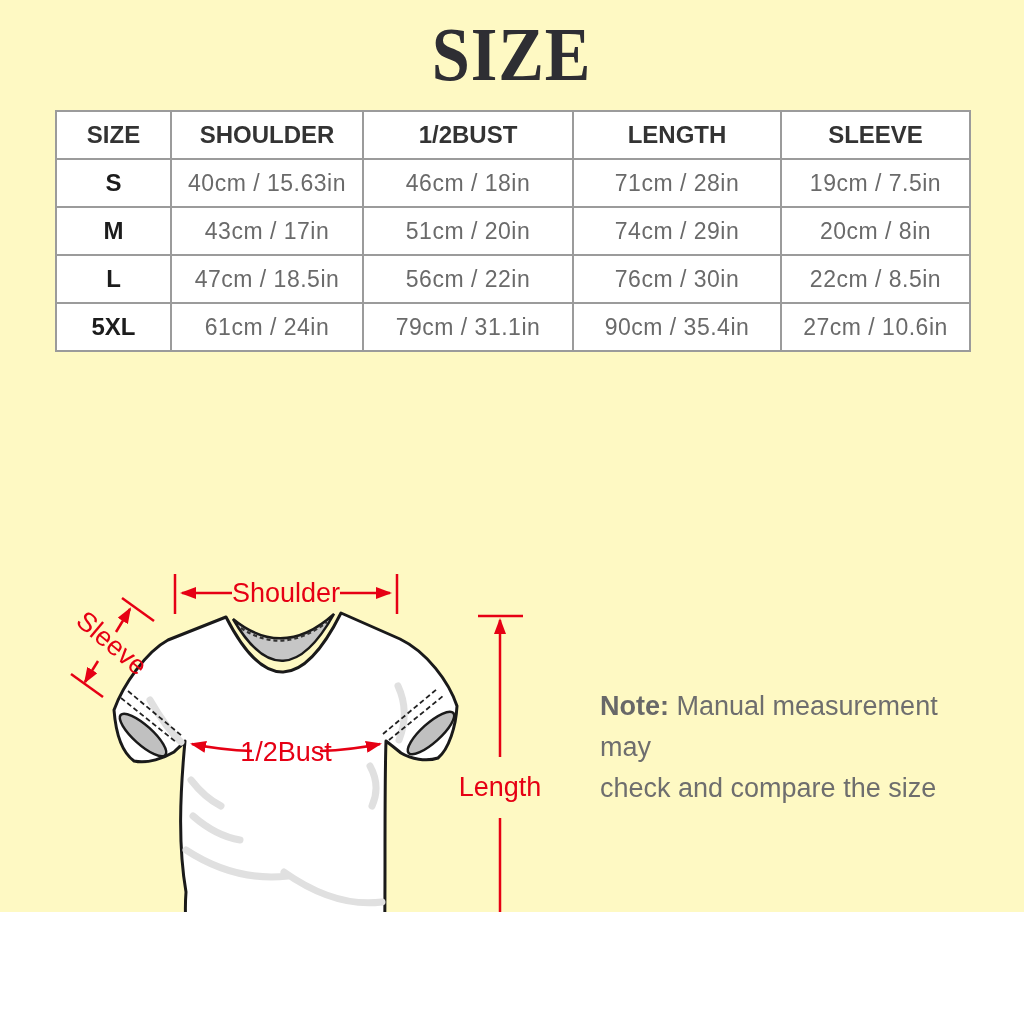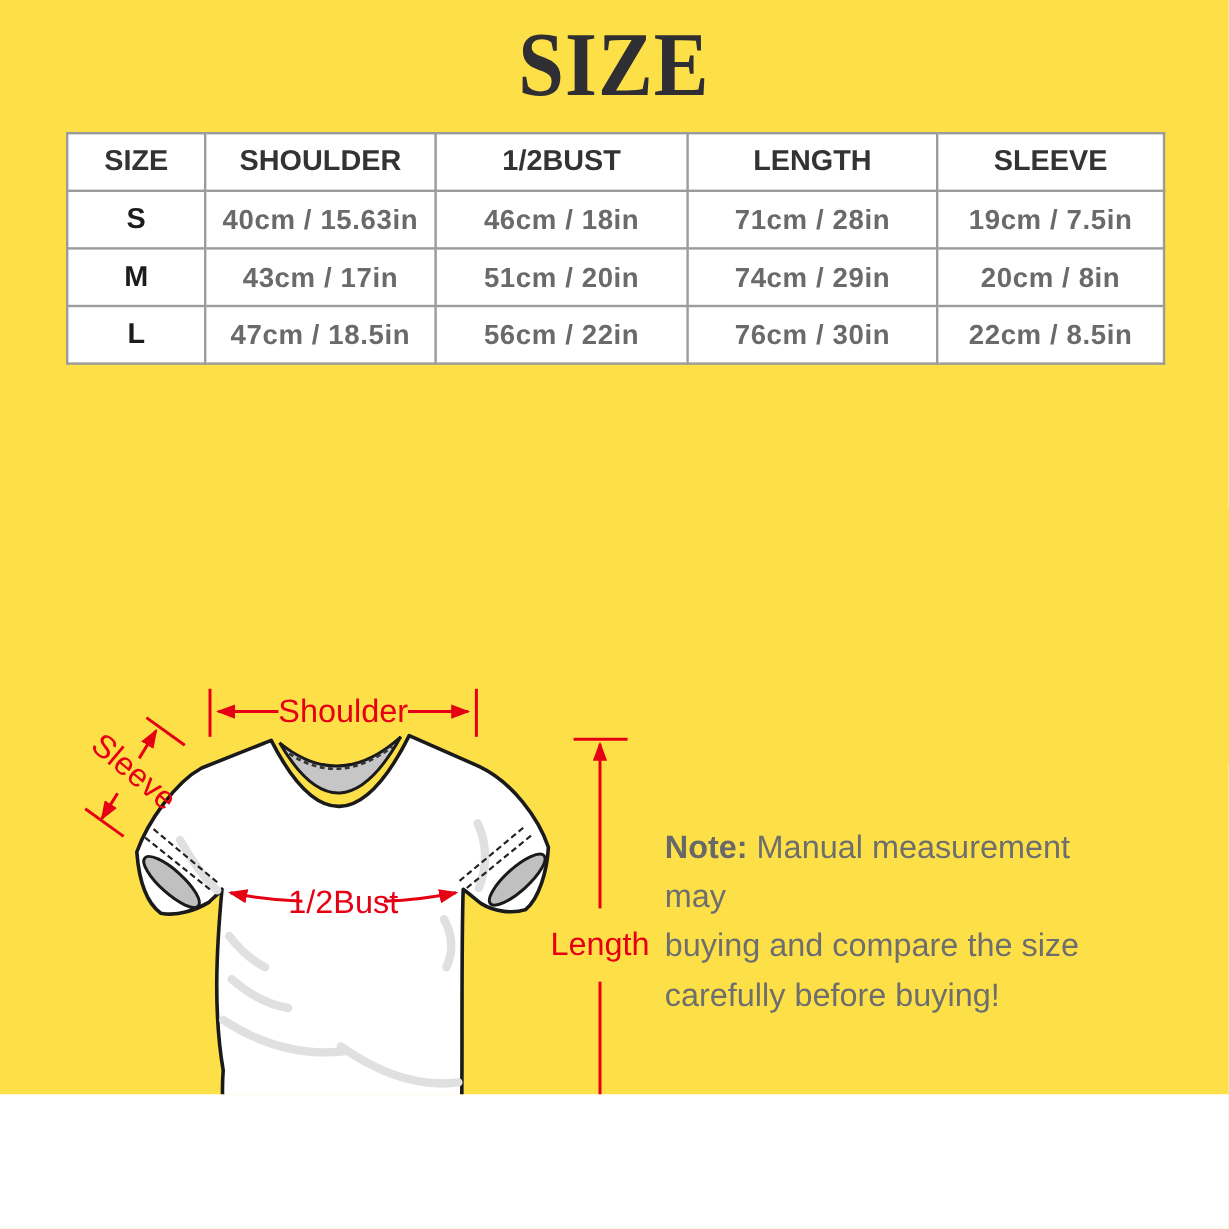--- a/index.html
+++ b/index.html
@@ -1,37 +1,37 @@
 <!DOCTYPE html>
 <html><head>
 <meta charset="utf-8">
 <style>
   html,body{margin:0;padding:0;background:#ffffff;}
-  .page{position:relative;width:1024px;height:912px;background:#fde047;overflow:hidden;
+  .page{position:relative;width:1024px;height:912px;background:#fef9c3;overflow:hidden;
         font-family:"Liberation Sans","DejaVu Sans",sans-serif;}
   
   .title-wrap{position:absolute;left:0;top:14px;width:1024px;text-align:center;}
   .title{display:inline-block;font-family:"Liberation Serif","DejaVu Serif",serif;
          font-weight:700;font-size:76px;line-height:80px;color:#2e2e33;
          transform:scaleX(0.9);transform-origin:center;letter-spacing:1px;}
   
   table.size-table{position:absolute;left:55px;top:110px;width:914px;
         border-collapse:collapse;table-layout:fixed;}
   table.size-table td{border:2px solid #9b9b9b;height:46px;text-align:center;
         vertical-align:middle;padding:0;background:#ffffff;}
   td.hdr{font-weight:700;font-size:24px;color:#333333;}
   td.szc{font-weight:700;font-size:24px;color:#1c1c1c;}
-  td.val{font-weight:700;font-size:23px;color:#6a6a6a;letter-spacing:0.5px;}
+  td.val{font-weight:400;font-size:23px;color:#6a6a6a;letter-spacing:0.5px;}
   
   .diagram-svg{position:absolute;left:50px;top:565px;}
   .redline{stroke:#e60014;stroke-width:2.5;fill:none;}
   .redlabel{fill:#e60014;font-family:"Liberation Sans","DejaVu Sans",sans-serif;
         font-size:27px;font-weight:400;}
   
-  .note{position:absolute;left:554px;top:686px;width:360px;font-size:27px;
+  .note{position:absolute;left:600px;top:686px;width:360px;font-size:27px;
         line-height:41px;color:#6e6e6e;}
   .note b{font-weight:700;color:#686868;}
 </style>
 </head>
 <body>
 
 <div class="page">
 
   <div class="title-wrap">
     <span class="title">SIZE</span>
@@ -66,20 +66,27 @@
         <td class="val">51cm / 20in</td>
         <td class="val">74cm / 29in</td>
         <td class="val">20cm / 8in</td>
       </tr>
       <tr>
         <td class="szc">L</td>
         <td class="val">47cm / 18.5in</td>
         <td class="val">56cm / 22in</td>
         <td class="val">76cm / 30in</td>
         <td class="val">22cm / 8.5in</td>
+      </tr>
+      <tr>
+        <td class="szc">5XL</td>
+        <td class="val">61cm / 24in</td>
+        <td class="val">79cm / 31.1in</td>
+        <td class="val">90cm / 35.4in</td>
+        <td class="val">27cm / 10.6in</td>
       </tr>
     </tbody>
   </table>
 
   <svg class="diagram-svg" width="490" height="420" viewBox="50 565 490 420">
     <defs>
       <marker id="arr" markerUnits="userSpaceOnUse" markerWidth="16" markerHeight="12" refX="14" refY="6" orient="auto">
         <path d="M0,0 L16,6 L0,12 Z" fill="#e60014"></path>
       </marker>
     </defs>
@@ -166,17 +173,16 @@
       <path class="redline" d="M 500,818 L 500,961" marker-end="url(#arr)"></path>
       <text class="redlabel" x="500" y="796" text-anchor="middle">Length</text>
     </g>
   </svg>
 
   <div class="note">
     <div>
       <b>Note:</b>
       <span>Manual measurement may</span>
     </div>
-    <div>buying and compare the size</div>
-    <div>carefully before buying!</div>
+    <div>check and compare the size</div>
   </div>
 
 </div>
 
 </body></html>

